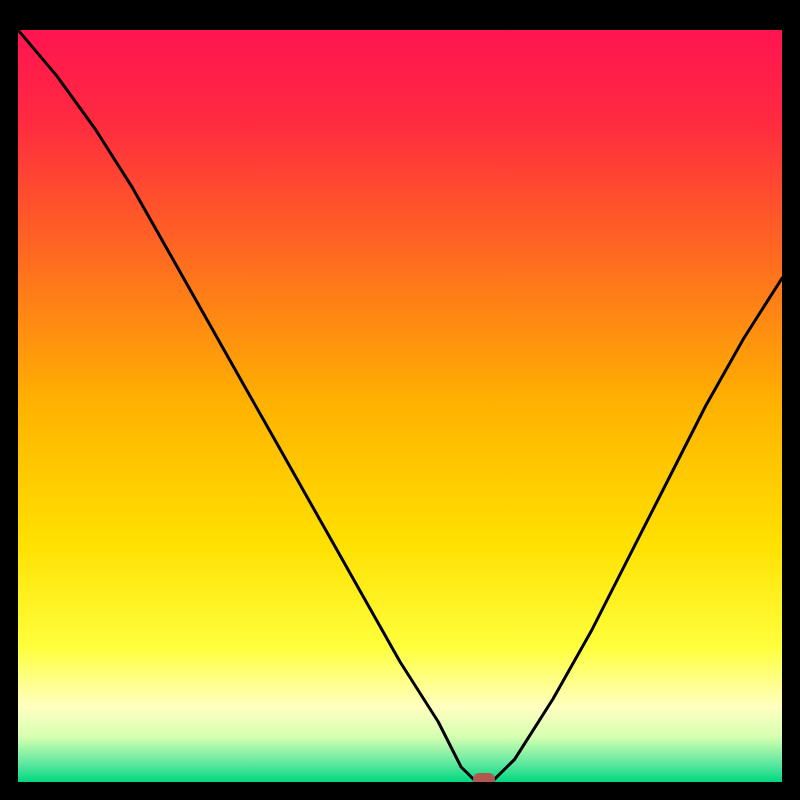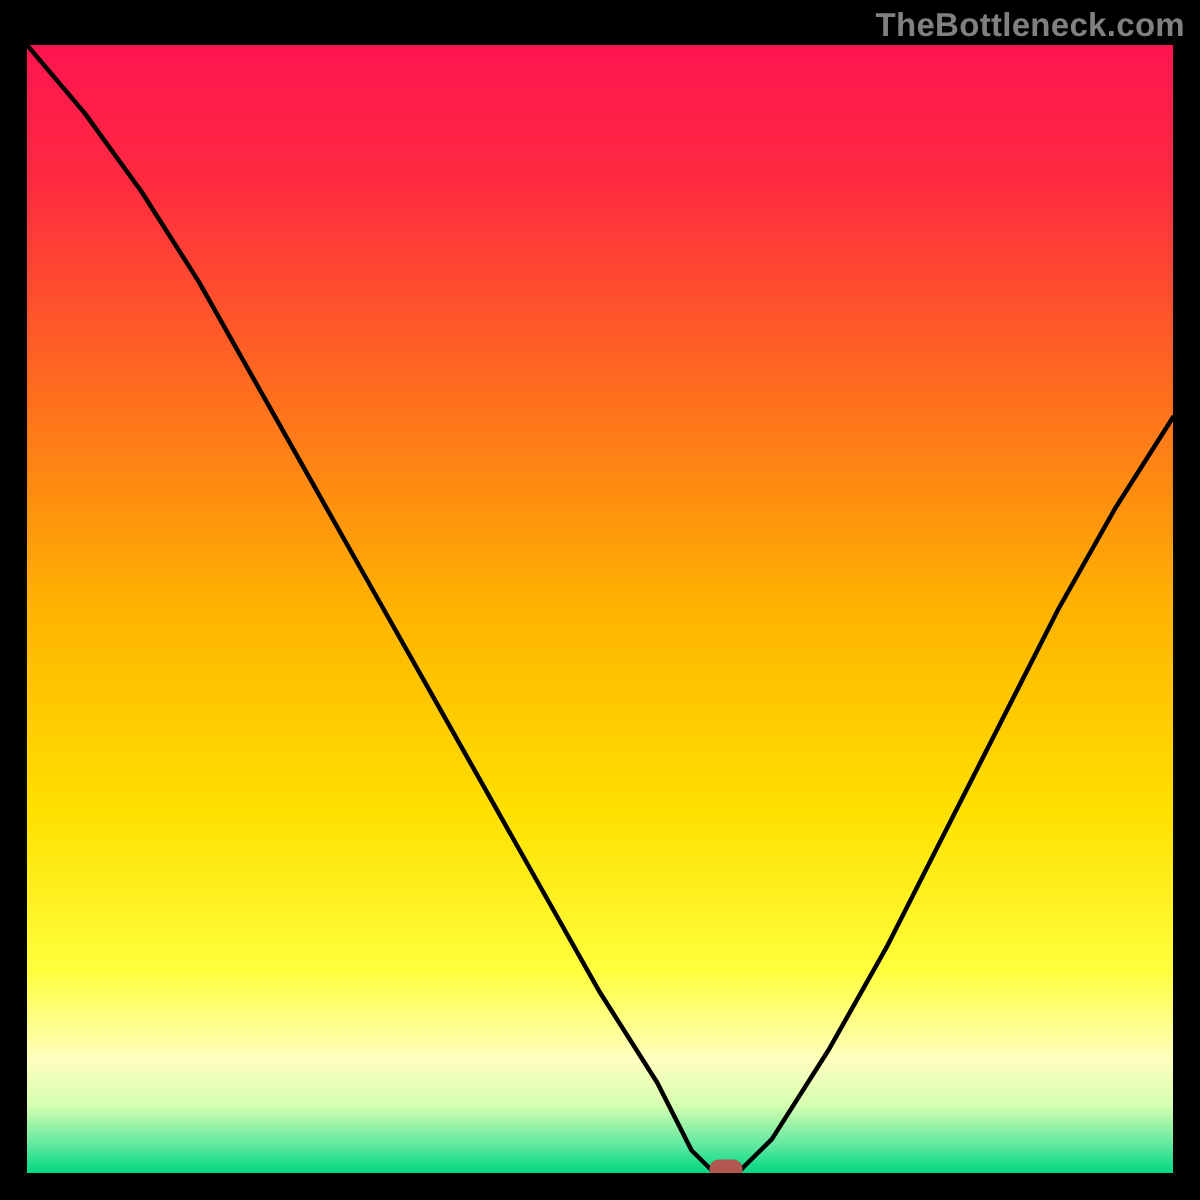--- a/index.html
+++ b/index.html
@@ -49,21 +49,20 @@
   }
   .marker {
     fill: #b15750;
     stroke: none;
   }
 </style>
 </head>
 <body>
 
 <div class="frame">
-  <div class="attribution">TheBottleneck.com</div>
 
   <div class="plot-area">
     <svg class="plot-svg" viewBox="0 0 764 752" preserveAspectRatio="none">
       <defs>
         <linearGradient id="bg-grad" x1="0" y1="0" x2="0" y2="1">
         <stop offset="0%" stop-color="#ff1450"></stop>
             <stop offset="12%" stop-color="#ff2a40"></stop>
             <stop offset="30%" stop-color="#ff6a20"></stop>
             <stop offset="50%" stop-color="#ffb300"></stop>
             <stop offset="68%" stop-color="#ffe000"></stop>

